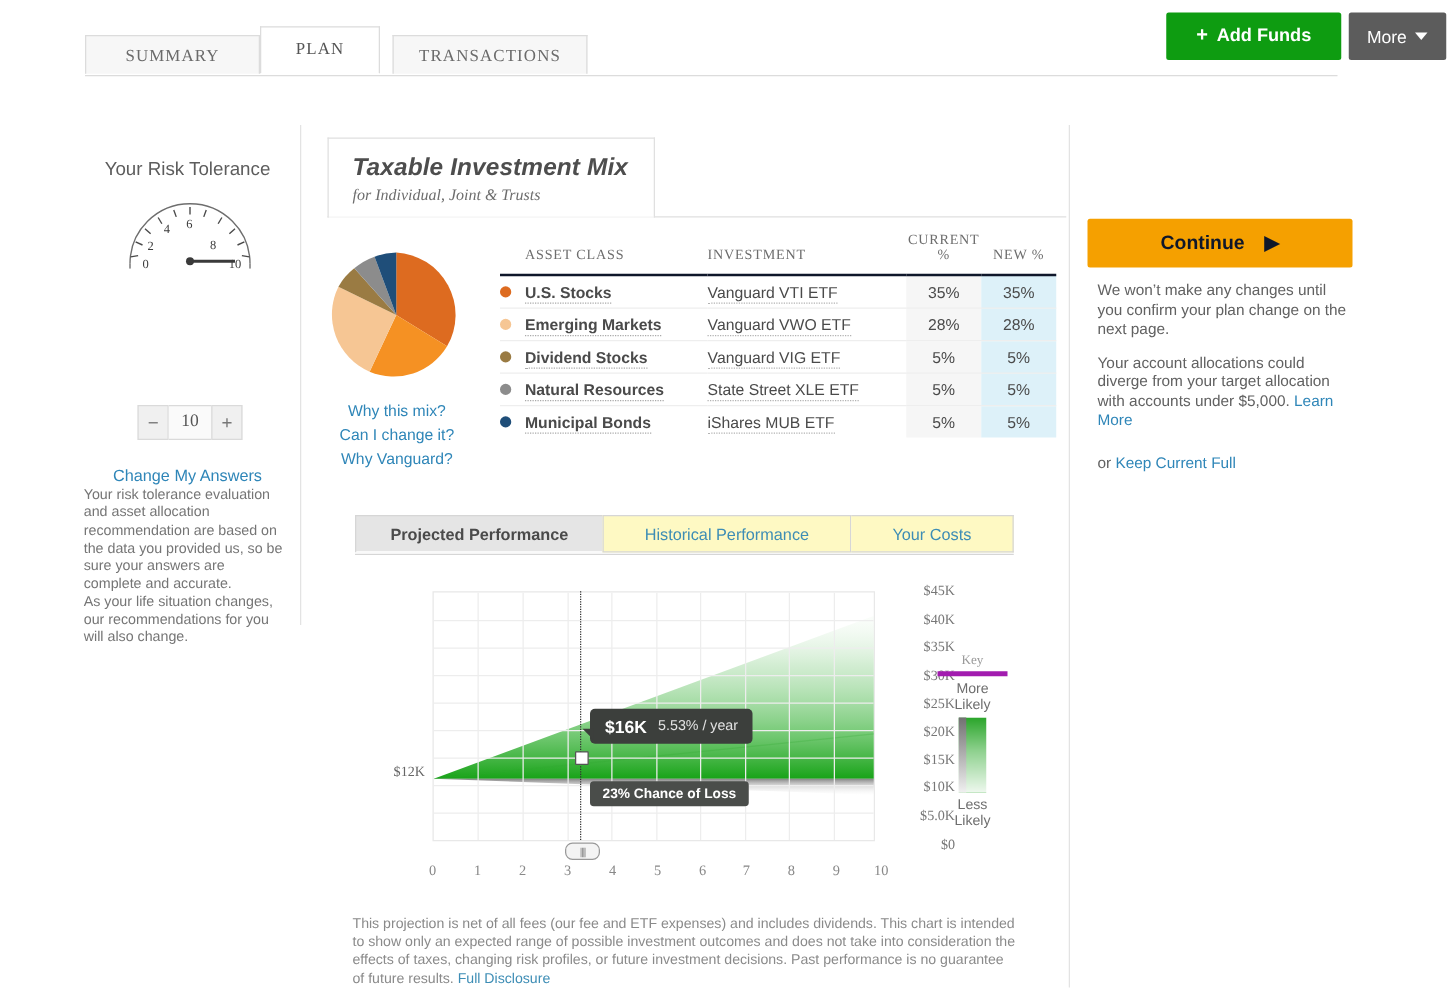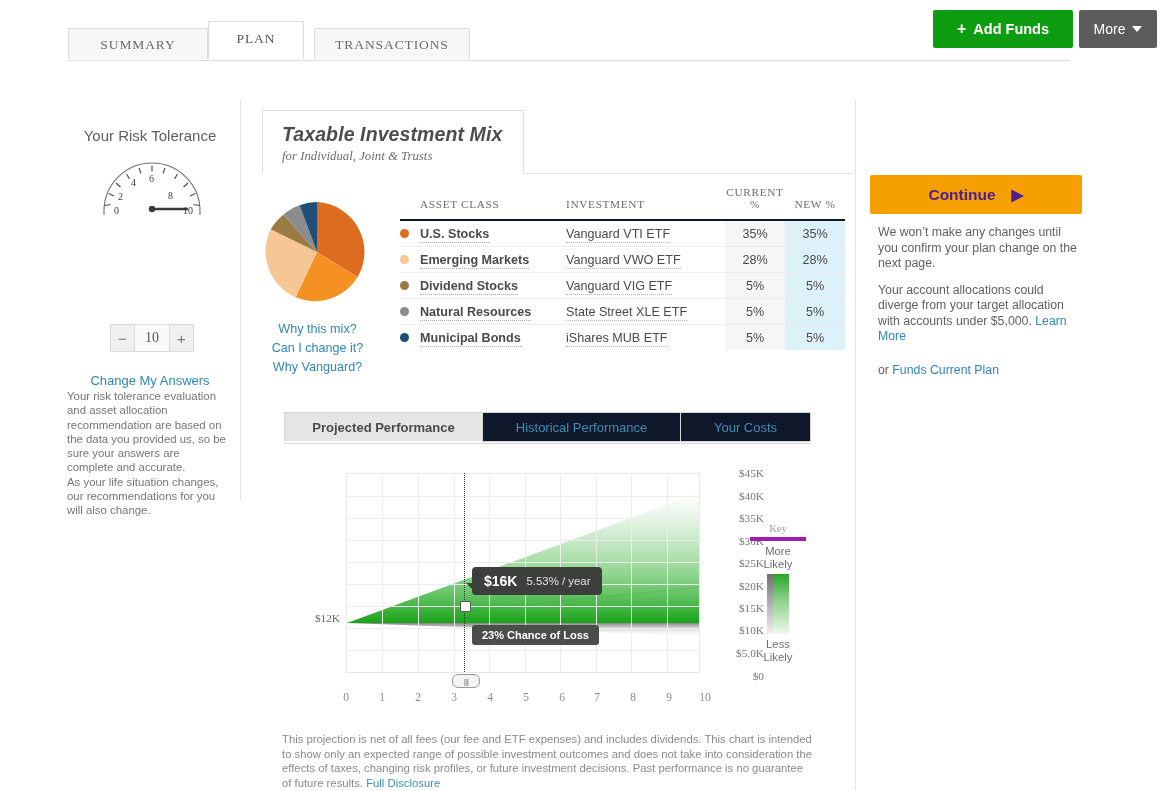--- a/index.html
+++ b/index.html
@@ -117,21 +117,21 @@
   td.cur { width:60px; text-align:center; background:#f6f6f6; font-size:12.3px; color:#555;}
   td.new { width:60px; text-align:center; background:#ddf1f9; font-size:12.3px; color:#555;}
   th.cur-h { width:60px; }
   th.new-h { width:60px; }
 
   
   #perftabs { position:absolute; left:44px; top:312px; width:527px; height:31px;
               display:flex; border-bottom:1px solid #d6d6d6; }
   .ptab { height:30px; line-height:30px; text-align:center; font-size:13px;
           box-sizing:border-box; cursor:pointer;
-          background:#0f172a; border:1px solid #d6d6d6; color:#3d8db5; }
+          background:#fef9c3; border:1px solid #d6d6d6; color:#3d8db5; }
   .ptab.active { background:#e5e5e5; color:#4a4a4a; font-weight:bold;
                  border-bottom:1px solid #fff; }
   #ptab1 { width:198px; border-right:none; }
   #ptab2 { width:199px; }
   #ptab3 { width:130px; border-left:none; }
 
   
   #chartwrap { position:absolute; left:44px; top:355px; width:560px; height:270px; }
   #plot { position:absolute; left:62px; top:18px; width:354px; height:200px;
           background:#fff; border:1px solid #e8e8e8; box-sizing:border-box;
@@ -179,21 +179,21 @@
             background:linear-gradient(to bottom,#2aa52a 0%, #8fd18f 45%, #eef8ee 100%);
             border-left:6px solid; border-image:linear-gradient(to bottom,#6f6f6f,#f2f2f2) 1; }
 
   #disclaim { position:absolute; left:42px; top:632px; width:533px;
               font-size:11.3px; line-height:14.5px; color:#8a8a8a; }
   #disclaim a { color:#3d8db5; text-decoration:none; }
 
   
   #rightcol { position:absolute; left:870px; top:100px; width:230px; }
   #continue { margin-top:75px; width:212px; height:39px; background:#f5a000;
-              color:#4c1d95; border:none; border-radius:2px; cursor:pointer;
+              color:#0f172a; border:none; border-radius:2px; cursor:pointer;
               font-size:15.5px; font-weight:bold;
               display:flex; align-items:center; justify-content:center; gap:16px;
               font-family:"Liberation Sans", sans-serif; }
   #rightcol p { width:206px; font-size:12.3px; line-height:15.5px; color:#616161;
                 margin:11px 0 0 8px; }
   #rightcol a { color:#2f86b8; text-decoration:none; cursor:pointer; }
   #orline { margin:18px 0 0 8px; font-size:12.3px; color:#616161; }
 </style>
 </head>
 <body>
@@ -446,15 +446,15 @@
 <div id="rightcol">
   <div id="continue">
     <span>Continue</span>
     <span>▶</span>
   </div>
   <p>We won’t make any changes until you confirm your plan change on the next page.</p>
   <p>
     <span>Your account allocations could diverge from your target allocation with accounts under $5,000. </span><a>Learn More</a>
   </p>
   <div id="orline">
-    <span>or </span><a>Funds Current Plan</a>
+    <span>or </span><a>Keep Current Full</a>
   </div>
 </div>
 
 </body></html>

